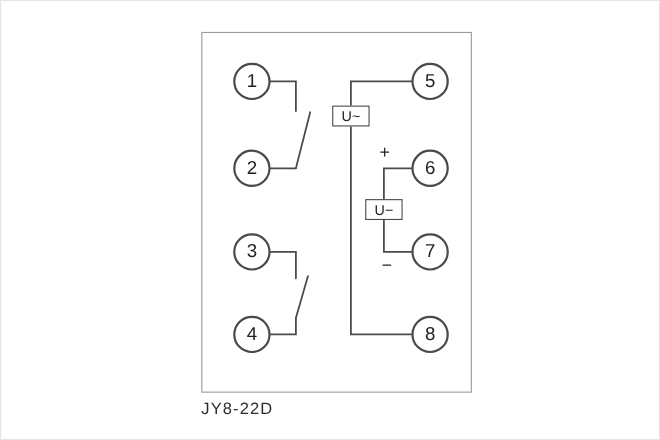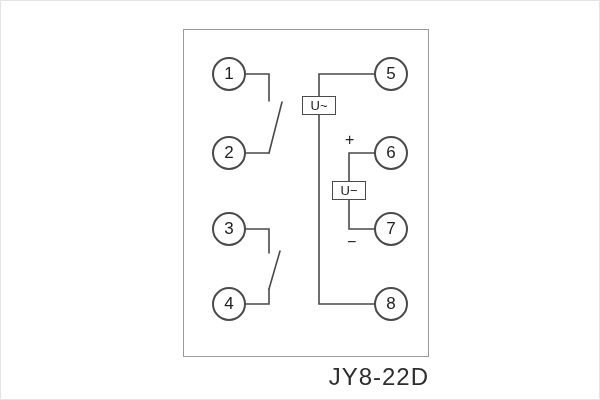--- a/index.html
+++ b/index.html
@@ -54,22 +54,22 @@
   .polarity{
     position:absolute;
     font-size:16px;color:#222;
     line-height:1;
   }
   .plus{left:344px;top:131px;}
   .minus{left:346px;top:233px;}
   .caption{
     position:absolute;
     left:182px;top:362px;width:246px;
-    text-align:right;
-    font-size:24px;color:#2e2e2e;
+    text-align:left;
+    font-size:15px;color:#2e2e2e;
     letter-spacing:1px;
   }
 </style>
 </head>
 <body>
 
 <div class="canvas">
 
   <div class="outline"></div>
 

